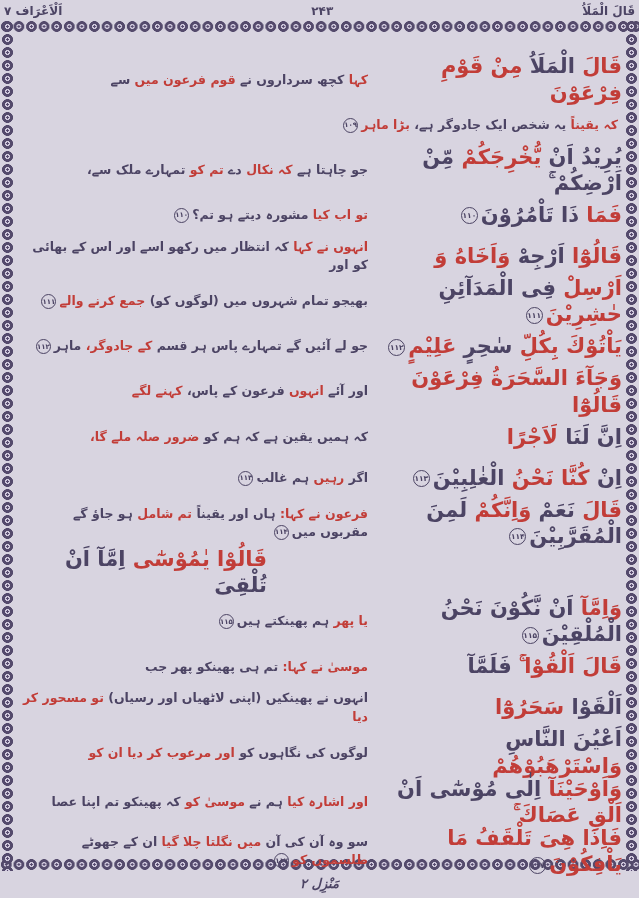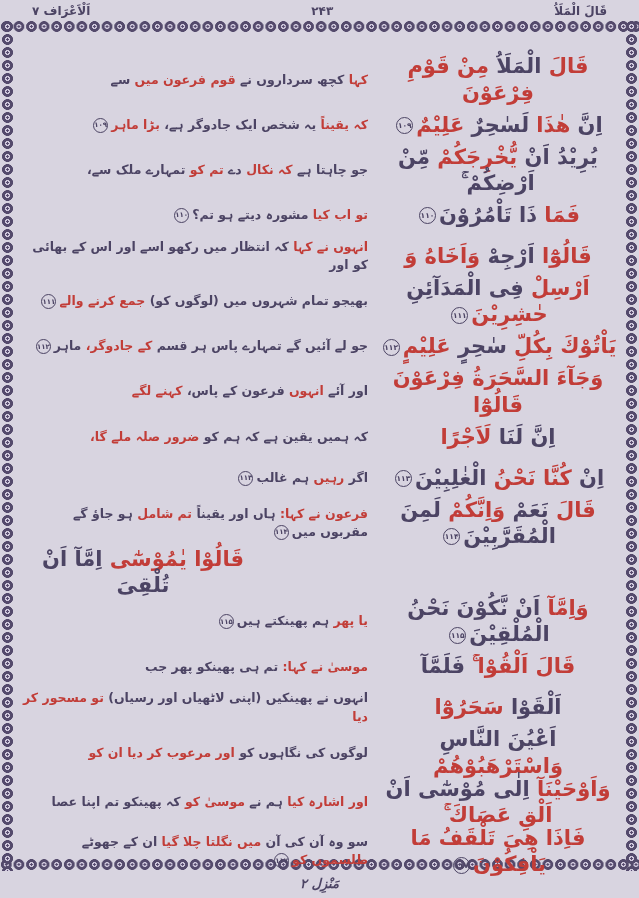--- a/index.html
+++ b/index.html
@@ -8,21 +8,21 @@
     background:#d8d4e0;
     font-family:"DejaVu Sans",sans-serif;
     overflow:hidden;
   }
   .page{position:relative;width:639px;height:898px;background:#d8d4e0;}
 
   
   .header{
     position:absolute;top:1px;left:0;right:0;height:20px;
     display:flex;flex-direction:row;justify-content:space-between;align-items:center;
-    padding:0 32px;direction:ltr;
+    padding:0 4px;direction:ltr;
   }
   .header span{font-size:12px;font-weight:bold;color:#4c4464;}
   .header .center{letter-spacing:1px;}
 
   
   .chain{
     position:absolute;
     background-image:radial-gradient(circle at 50% 50%,
       #564a6e 0 1.3px, #cfc8dc 1.3px 2.5px, #544a6c 2.5px 5.1px, rgba(0,0,0,0) 5.6px);
     background-size:12.6px 13px;
@@ -38,21 +38,21 @@
     display:flex;flex-direction:column;justify-content:space-between;margin-top:20px;
   }
   .row{display:flex;direction:ltr;align-items:center;min-height:41px;}
   .cell{direction:rtl;}
   .cell.urdu{
     flex:1 1 auto;text-align:right;
     font-size:12.5px;font-weight:bold;line-height:1.45;
     padding-left:6px;padding-right:4px;
   }
   .cell.arabic{
-    width:248px;flex:0 0 248px;text-align:center;
+    width:248px;flex:0 0 248px;text-align:right;
     font-size:21px;font-weight:bold;line-height:1.25;
     padding-left:2px;
   }
   .seg-dark{color:#4c4464;}
   .seg-red{color:#c23d38;}
 
   .medallion{
     display:inline-flex;align-items:center;justify-content:center;
     border:1.3px solid #4c4464;border-radius:50%;
     color:#4c4464;background:transparent;
@@ -84,21 +84,20 @@
   <div class="chain chain-left"></div>
   <div class="chain chain-right"></div>
 
   <div class="content" id="verses">
       <div class="row">
         <div class="cell urdu"><span class="seg-red">کہا</span> <span class="seg-dark">کچھ سرداروں نے</span> <span class="seg-red">قوم فرعون میں</span> <span class="seg-dark">سے</span></div>
         <div class="cell arabic"><span class="seg-red">قَالَ</span> <span class="seg-dark">الْمَلَاُ</span> <span class="seg-red">مِنْ قَوْمِ فِرْعَوْنَ</span></div>
       </div>
       <div class="row">
         <div class="cell urdu"><span class="seg-red">کہ یقیناً</span> <span class="seg-dark">یہ شخص ایک جادوگر ہے،</span> <span class="seg-red">بڑا ماہر</span><span class="medallion ur">۱۰۹</span></div>
-        <div class="cell arabic"><span class="seg-dark">اِنَّ</span> <span class="seg-red">هٰذَا</span> <span class="seg-dark">لَسٰحِرٌ</span> <span class="seg-red">عَلِيْمٌ</span><span class="medallion ar">۱۰۹</span></div>
       </div>
       <div class="row">
         <div class="cell urdu"><span class="seg-dark">جو چاہتا ہے</span> <span class="seg-red">کہ نکال</span> <span class="seg-dark">دے</span> <span class="seg-red">تم کو</span> <span class="seg-dark">تمہارے ملک سے،</span></div>
         <div class="cell arabic"><span class="seg-dark">يُرِيْدُ اَنْ</span> <span class="seg-red">يُّخْرِجَكُمْ</span> <span class="seg-dark">مِّنْ اَرْضِكُمْ ۚ</span></div>
       </div>
       <div class="row">
         <div class="cell urdu"><span class="seg-red">تو اب</span> <span class="seg-red">کیا</span> <span class="seg-dark">مشورہ دیتے ہو تم؟</span><span class="medallion ur">۱۱۰</span></div>
         <div class="cell arabic"><span class="seg-red">فَمَا</span> <span class="seg-dark">ذَا تَاْمُرُوْنَ</span><span class="medallion ar">۱۱۰</span></div>
       </div>
       <div class="row">

